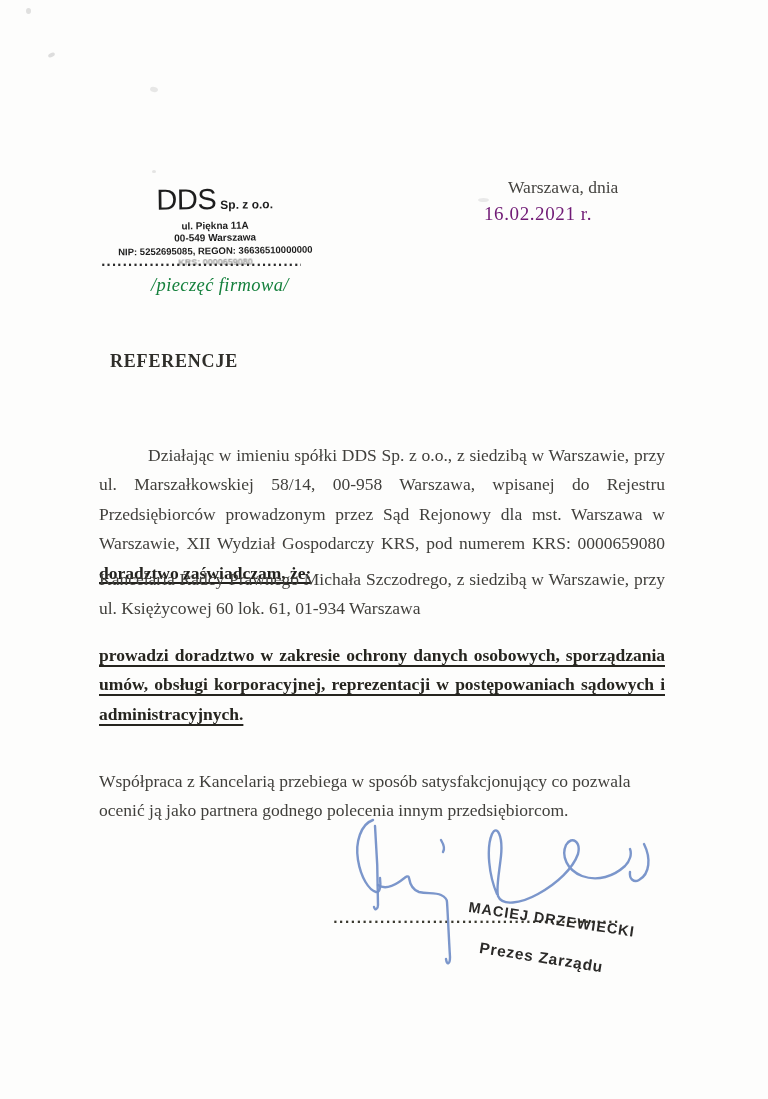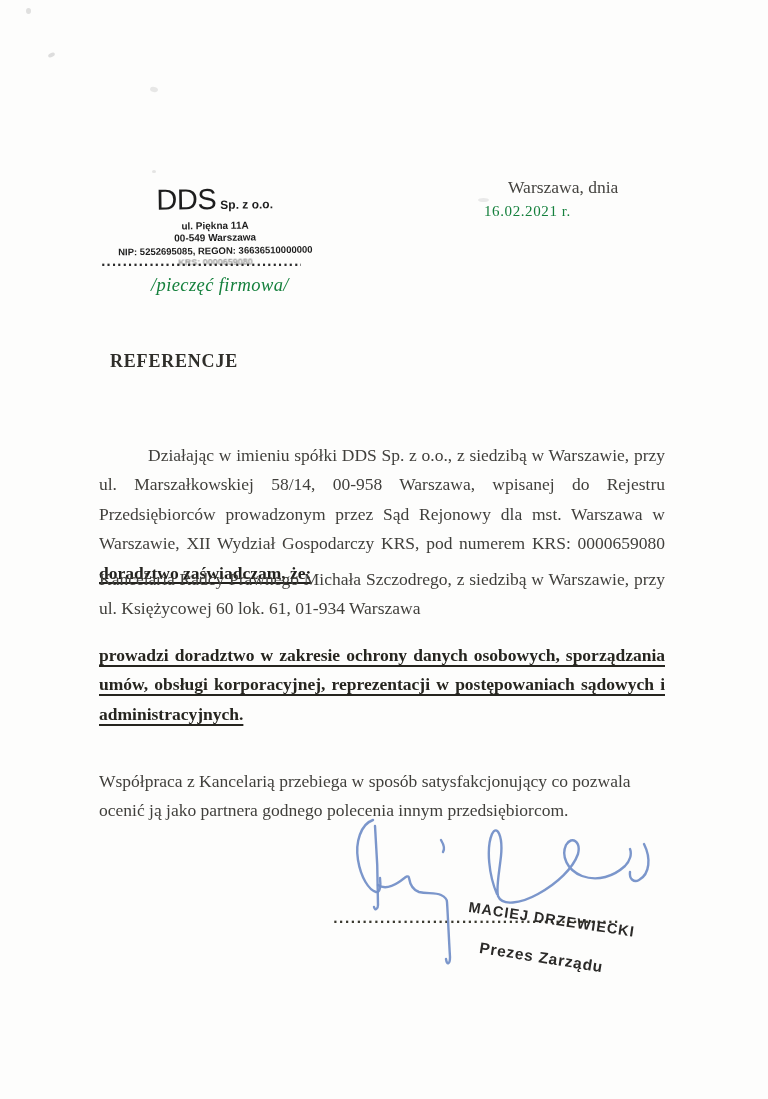--- a/index.html
+++ b/index.html
@@ -30,21 +30,21 @@
     overflow:hidden; white-space:nowrap; font-family:"DejaVu Sans", sans-serif;
     font-weight:bold; font-size:12px; letter-spacing:.8px; color:#2c2c2c;
   }
   .stamp-caption {
     position:absolute; left:151px; top:275px;
     font-style:italic; font-size:18.5px; letter-spacing:.4px; color:#15803d;
   }
 
   
   .date-place { position:absolute; left:508px; top:177px; font-size:17.5px; color:#454440; }
-  .date-value { position:absolute; left:484px; top:203px; font-size:15px; letter-spacing:.6px; color:#15803d; }
+  .date-value { position:absolute; left:484px; top:203px; font-size:19px; letter-spacing:.6px; color:#701a75; }
 
   
   .doc-title {
     position:absolute; left:110px; top:351px; width:566px; text-align:left;
     font-size:18px; font-weight:bold; letter-spacing:.8px; color:#2f2e2a;
   }
 
   
   .para {
     position:absolute; left:99px; width:566px;

